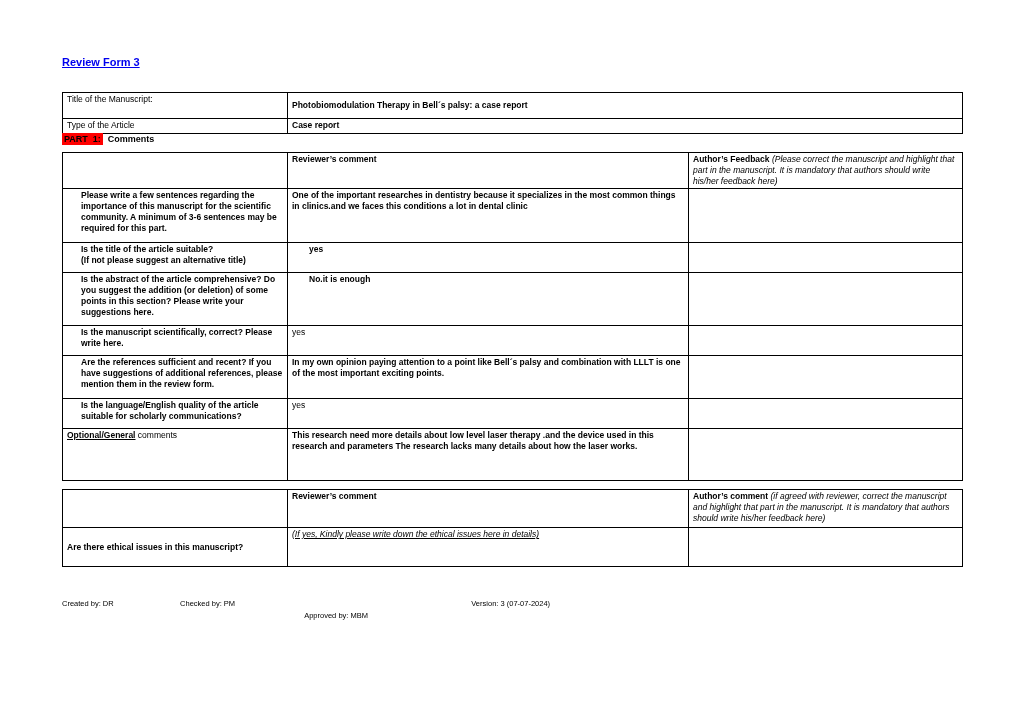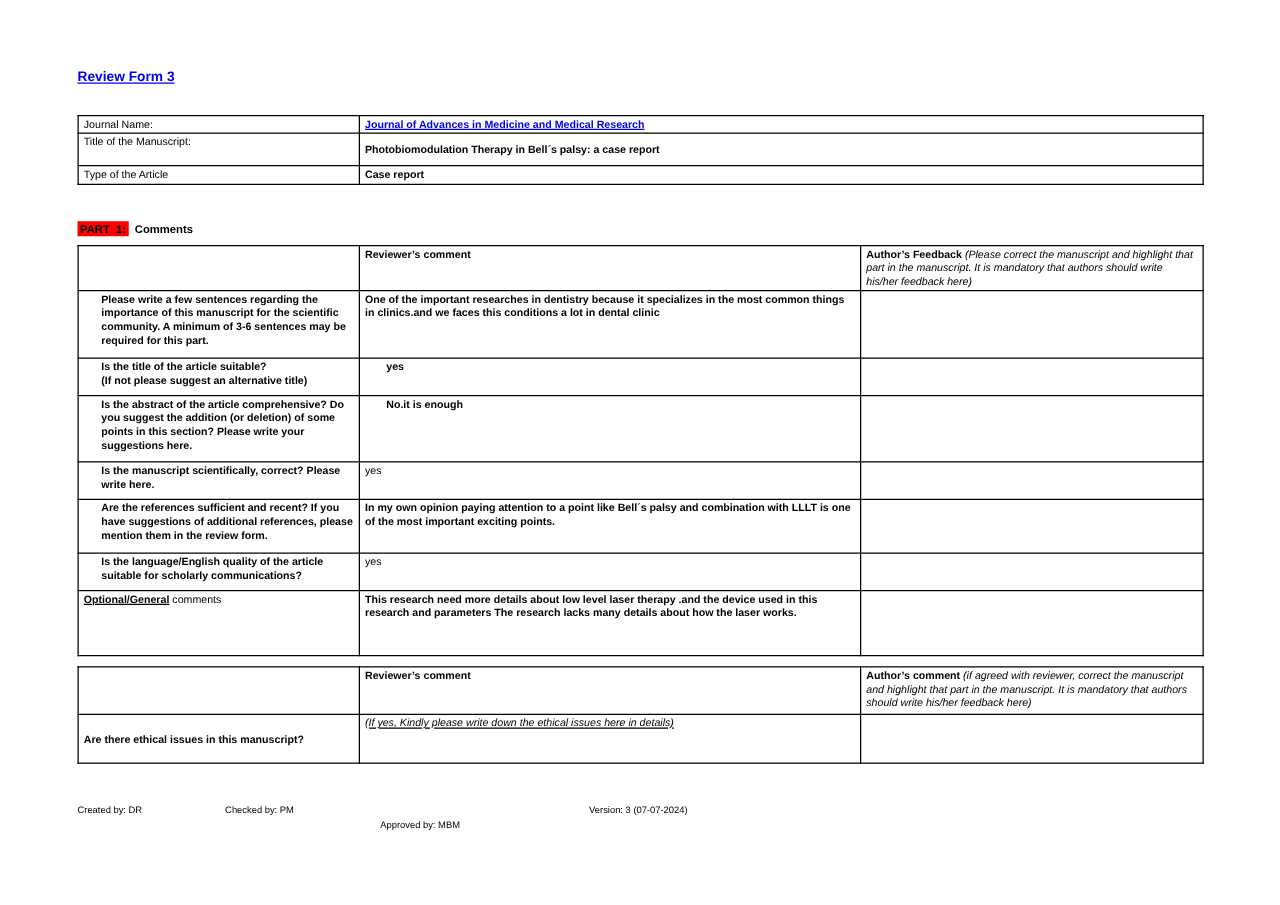--- a/index.html
+++ b/index.html
@@ -20,21 +20,21 @@
   }
   .bold { font-weight:bold; }
   .ital { font-style:italic;text-align:right; }
   .und  { text-decoration:underline; }
   .vmid { vertical-align:middle; }
   .link { color:#0000EE; font-weight:bold; text-decoration:underline; cursor:pointer; }
 
   .info-table { margin-top:22px; }
   .info-table .c1 { width:225px; }
 
-  .part-heading { margin-top:30px; font-size:9px; font-weight:bold; }
+  .part-heading { font-size:9px; font-weight:bold; }
   .hl-red {
     background:#FF0000; color:#000000; white-space:pre; padding:1px 2px;
   }
   .hl-yellow {
     background:#FFFF00; color:#000000; white-space:pre; padding:1px 2px;
     text-decoration:underline;
   }
   .heading-rest { margin-left:5px; }
 
   .form-table { margin-top:8px; }
@@ -57,24 +57,20 @@
 <div class="page">
 
   <a class="doc-title">Review Form 3</a>
 
   <table class="info-table">
     <colgroup>
         <col class="c1">
         <col class="c2">
       </colgroup>
     <tbody>
-        <tr style="height:14px">
-      <td>Journal Name:</td>
-      <td><a class="link">Journal of Advances in Medicine and Medical Research</a></td>
-    </tr>
     <tr style="height:26px">
       <td>Title of the Manuscript:</td>
       <td class="bold vmid">Photobiomodulation Therapy in Bell´s palsy: a case report</td>
     </tr>
     <tr style="height:15px">
       <td>Type of the Article</td>
       <td class="bold">Case report</td>
     </tr>
   </tbody>
     </table>

